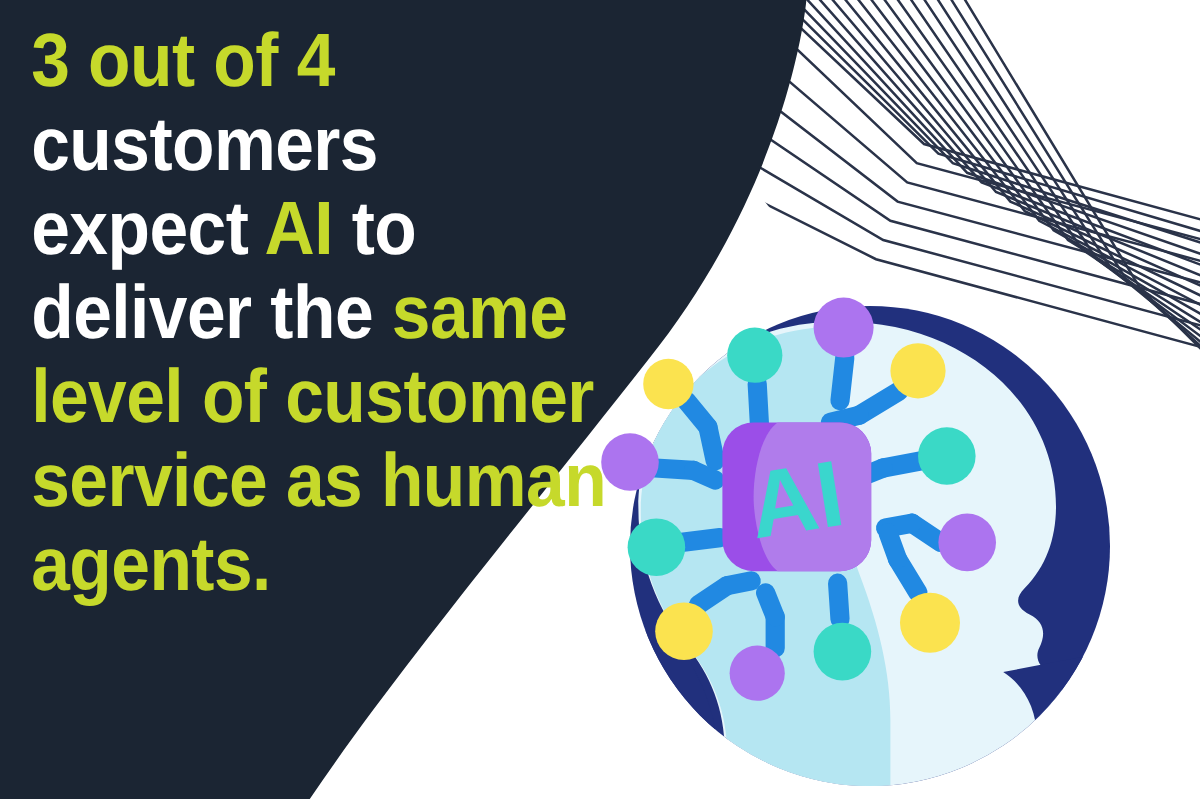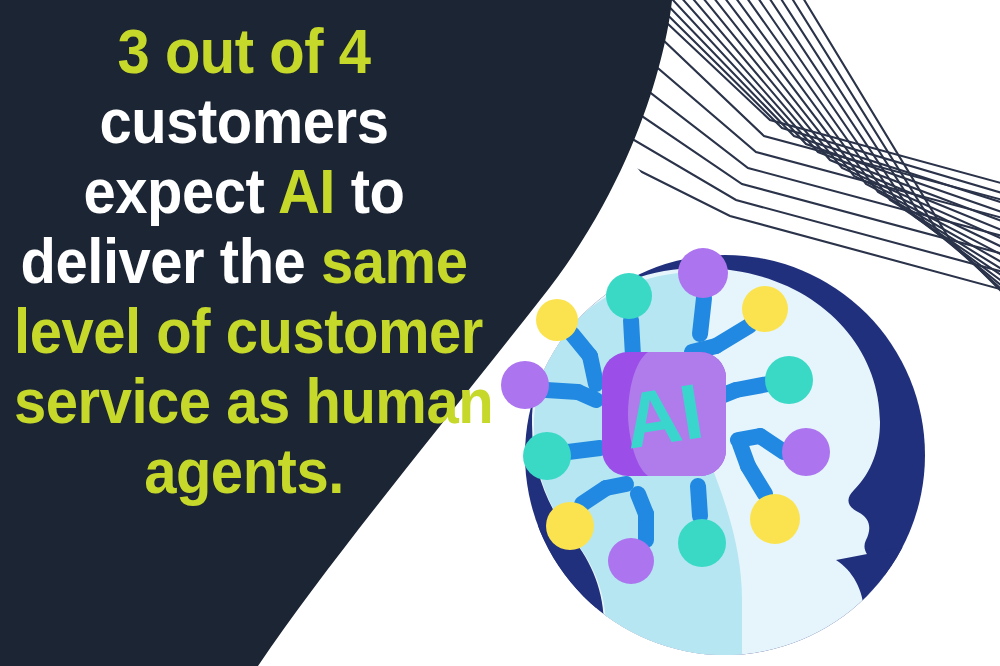--- a/index.html
+++ b/index.html
@@ -6,24 +6,23 @@
   #stage{
     position:relative;
     width:1000px;height:666px;
     overflow:hidden;
     background:#ffffff;
     font-family:"Liberation Sans","DejaVu Sans",sans-serif;
   }
   #bgsvg{position:absolute;left:0;top:0;width:1000px;height:666px;}
   #headline{
     position:absolute;
-    left:14px; top:16px;
+    left:26px; top:16px;
     width:500px;
     z-index:5;
-    text-align:center;
   }
   .hl-line{
     font-family:"Liberation Sans Narrow","Liberation Sans","DejaVu Sans Condensed","DejaVu Sans",sans-serif;
     font-weight:bold;
     font-size:63px;
     line-height:70px;
     letter-spacing:-0.5px;
     white-space:nowrap;
     transform:scaleX(0.92);
     transform-origin:left center;

